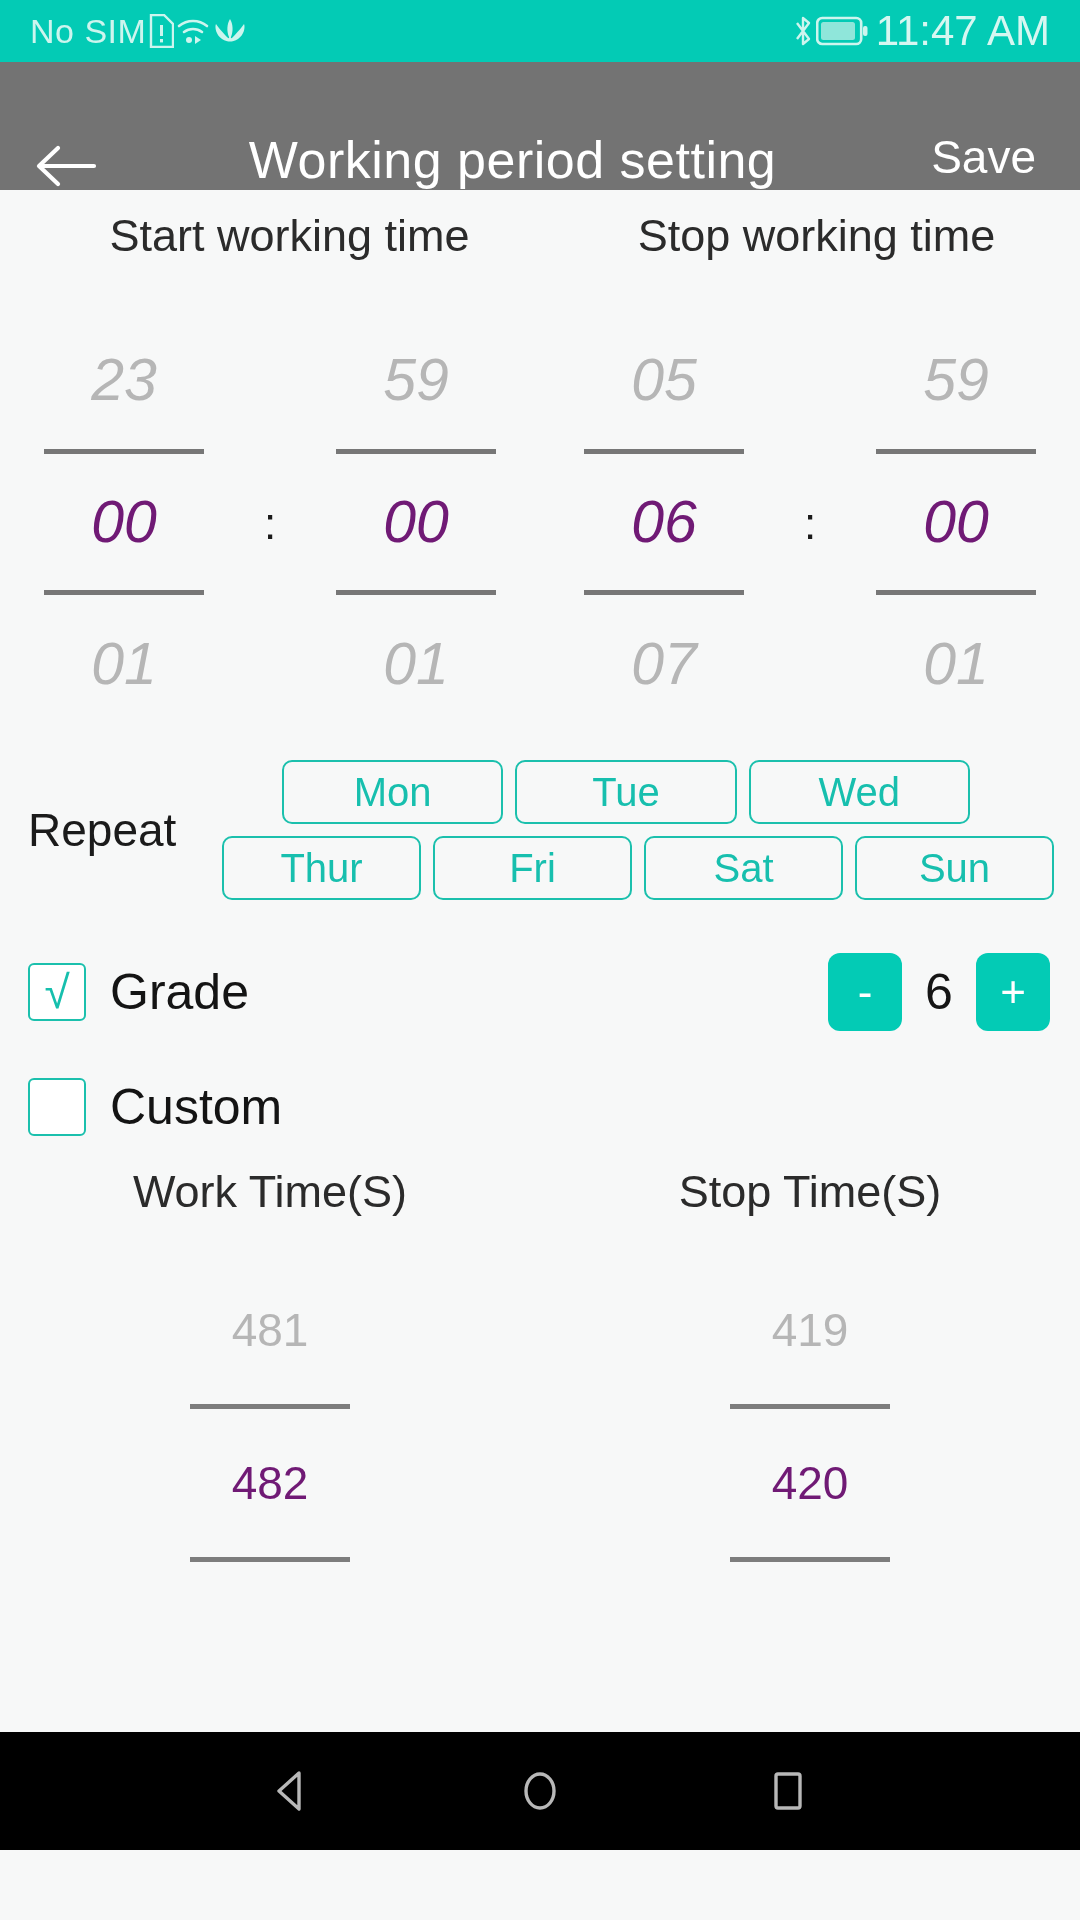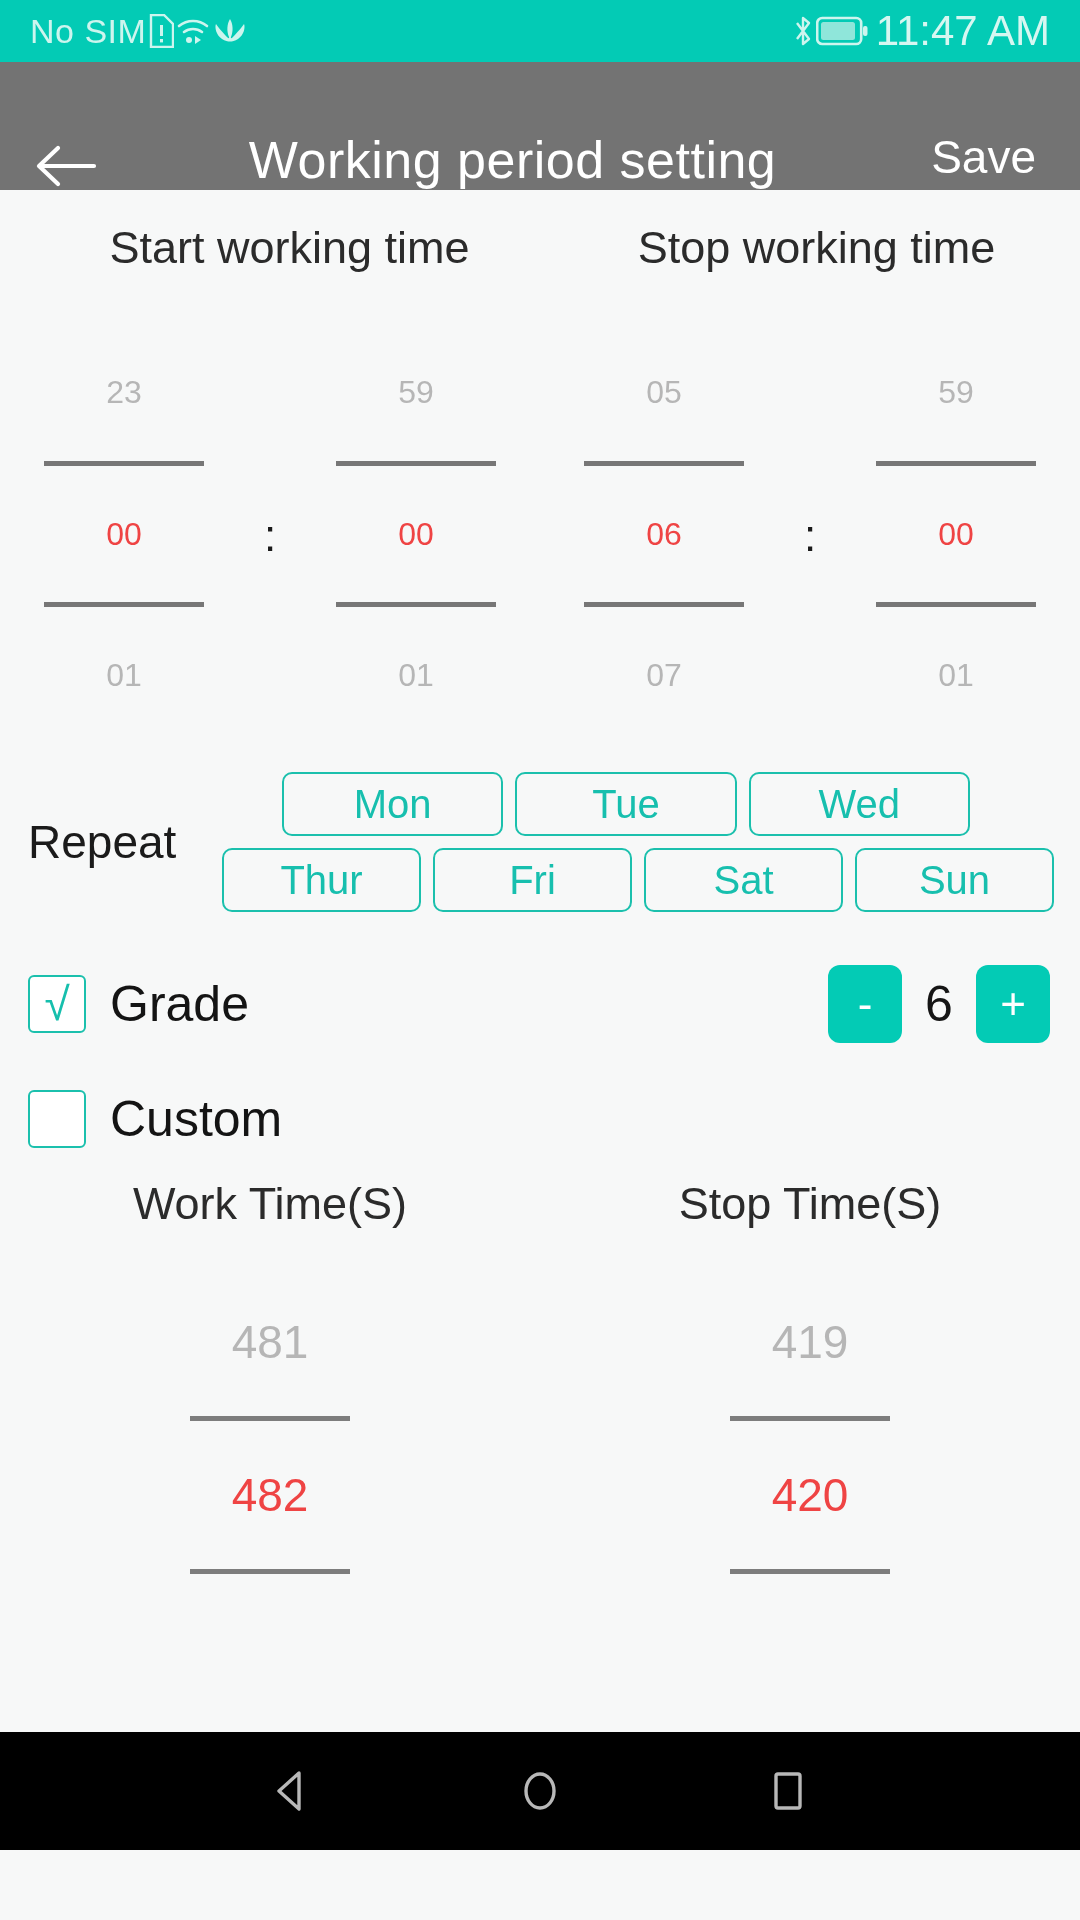--- a/index.html
+++ b/index.html
@@ -35,45 +35,45 @@
   }
   #save-button{
     color:#ffffff; font-size:46px; padding:6px 10px; white-space:nowrap;
   }
 
   
   #content{ position:relative; height:1660px; background:#f7f8f8; }
 
   
   #time-headers{
-    display:flex; padding-top:32px;margin-left:26px;
+    display:flex; padding-top:20px;margin-left:26px;
   }
   .time-header{
     width:50%; text-align:center; font-size:45px; color:#2b2b2b;
   }
 
   
   #time-pickers{
     display:flex; margin-top:50px; height:420px;
   }
   .picker-group{ width:50%; display:flex; align-items:stretch; }
   .picker-col{
     flex:1; display:flex; flex-direction:column; align-items:center;
     justify-content:center; position:relative;
   }
   .picker-colon{
     width:44px; display:flex; align-items:center; justify-content:center;
     font-size:44px; color:#1a1a1a; padding-top:4px;
   }
   .pk-val{
     height:140px; display:flex; align-items:center; justify-content:center;
-    font-size:32px; width:100%;
+    font-size:59px; width:100%;font-style:italic;
   }
   .pk-dim{ color:#b6b6b6; }
-  .pk-sel{ color:#ef4444; }
+  .pk-sel{ color:#701a75; }
   .pk-line{
     width:160px; height:5px; background:#777777;
   }
 
   
   #repeat-row{
     display:flex; align-items:center; margin-top:28px; padding-left:28px;gap:12px;
   }
   #repeat-label{ font-size:46px; color:#1b1b1b; width:182px; }
   #repeat-days{ flex:1; padding-right:26px; }

